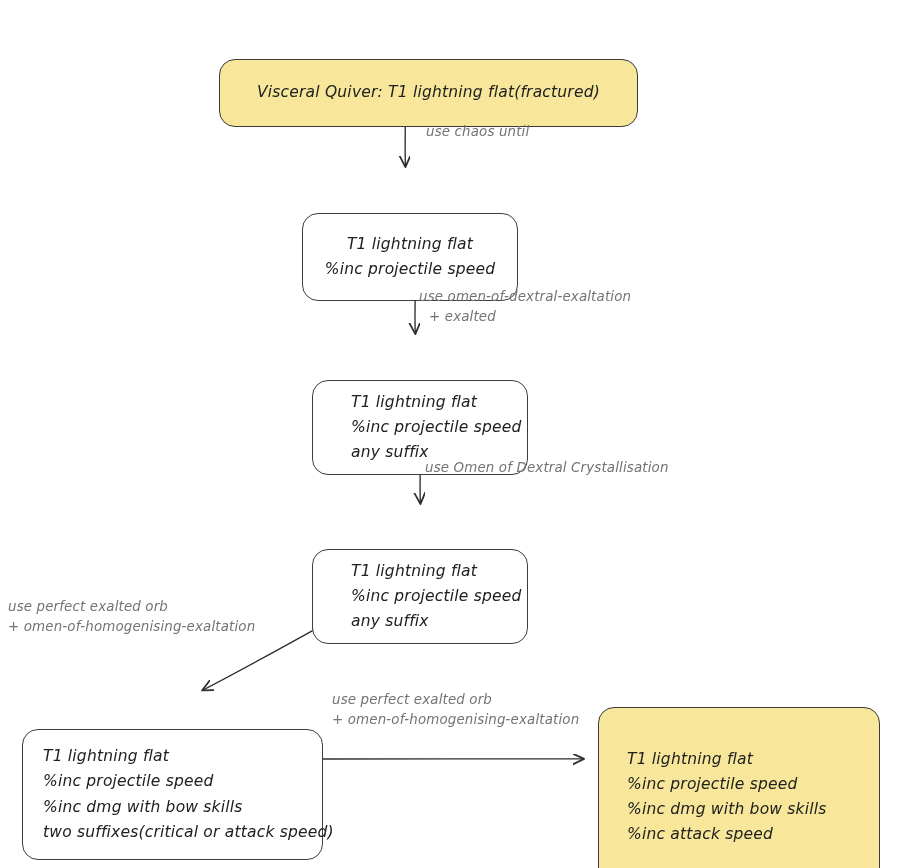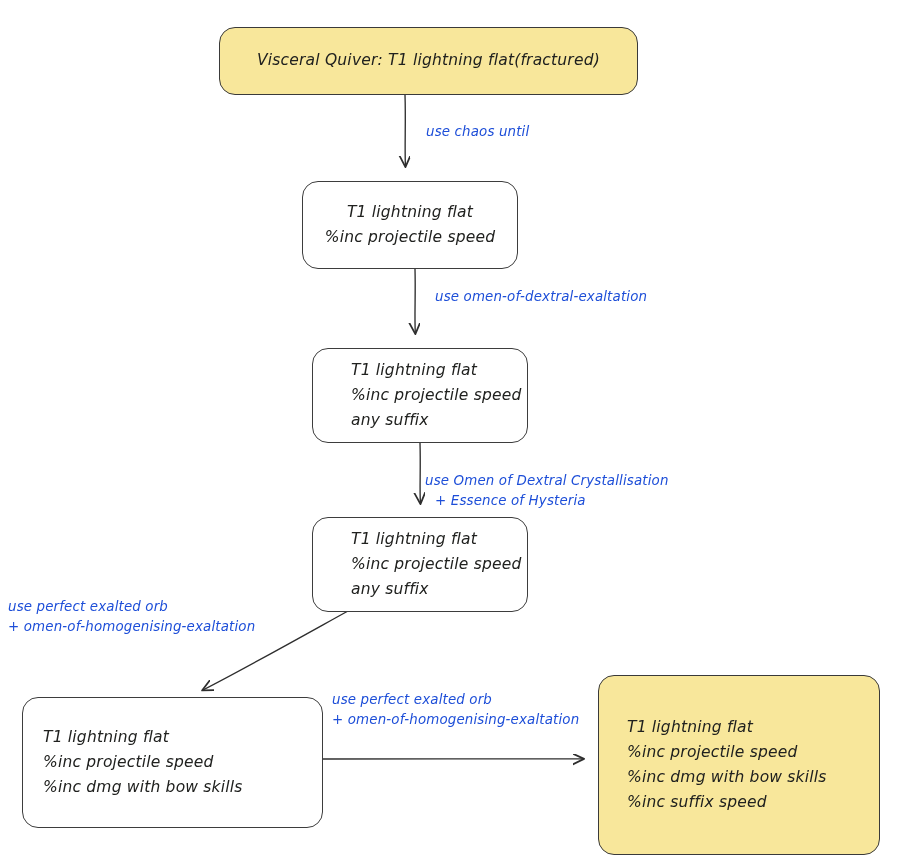--- a/index.html
+++ b/index.html
@@ -28,20 +28,21 @@
   .node {
     position: absolute;
     box-sizing: border-box;
     border: 1.6px solid #3d3d3d;
     border-radius: 16px;
     background: #ffffff;
     display: flex;
     flex-direction: column;
     justify-content: center;
     padding: 16px 18px;
+    margin-top: 32px;
   }
   .node.yellow {
     background: #f8e79b;
     border-color: #3a3a3a;
   }
   .node .line {
     font-family: "DejaVu Sans", sans-serif;
     font-style: italic;
     font-size: 15.5px;
     line-height: 1.62;
@@ -51,21 +52,21 @@
   }
   .node.centered .line {
     text-align: center;
   }
   .edge-label {
     position: absolute;
     font-family: "DejaVu Sans", sans-serif;
     font-style: italic;
     font-size: 13.4px;
     line-height: 1.52;
-    color: #1d4ed8;
+    color: #737373;
     white-space: nowrap;
     letter-spacing: 0.15px;
   }
   .edge-label .l2 {
     padding-left: 10px;
   }
   .edge-label.nopad .l2 {
     padding-left: 0;
     font-style: italic;
   }
@@ -111,40 +112,41 @@
   <div class="node" style="left:312px; top:517px; width:216px; height:95px; padding-left:38px;">
     <div class="line">T1 lightning flat</div>
     <div class="line">%inc projectile speed</div>
     <div class="line">any suffix</div>
   </div>
 
   <div class="node" style="left:22px; top:697px; width:301px; height:131px; padding-left:20px;">
     <div class="line">T1 lightning flat</div>
     <div class="line">%inc projectile speed</div>
     <div class="line">%inc dmg with bow skills</div>
+    <div class="line">two suffixes(critical or attack speed)</div>
   </div>
 
   <div class="node yellow" style="left:598px; top:675px; width:282px; height:180px; padding-left:28px;">
     <div class="line">T1 lightning flat</div>
     <div class="line">%inc projectile speed</div>
     <div class="line">%inc dmg with bow skills</div>
-    <div class="line">%inc suffix speed</div>
+    <div class="line">%inc attack speed</div>
   </div>
 
   <div class="edge-label" style="left:426px; top:122px;">
     <div>use chaos until</div>
   </div>
 
-  <div class="edge-label" style="left:435px; top:287px;">
+  <div class="edge-label" style="left:419px; top:287px;">
     <div>use omen-of-dextral-exaltation</div>
+    <div class="l2">+ exalted</div>
   </div>
 
-  <div class="edge-label" style="left:425px; top:458px;margin-top:13px;">
+  <div class="edge-label" style="left:425px; top:458px;">
     <div>use Omen of Dextral Crystallisation</div>
-    <div class="l2">+ Essence of Hysteria</div>
   </div>
 
   <div class="edge-label nopad" style="left:8px; top:597px;">
     <div>use perfect exalted orb</div>
     <div class="l2">+ omen-of-homogenising-exaltation</div>
   </div>
 
   <div class="edge-label nopad" style="left:332px; top:690px;">
     <div>use perfect exalted orb</div>
     <div class="l2">+ omen-of-homogenising-exaltation</div>

